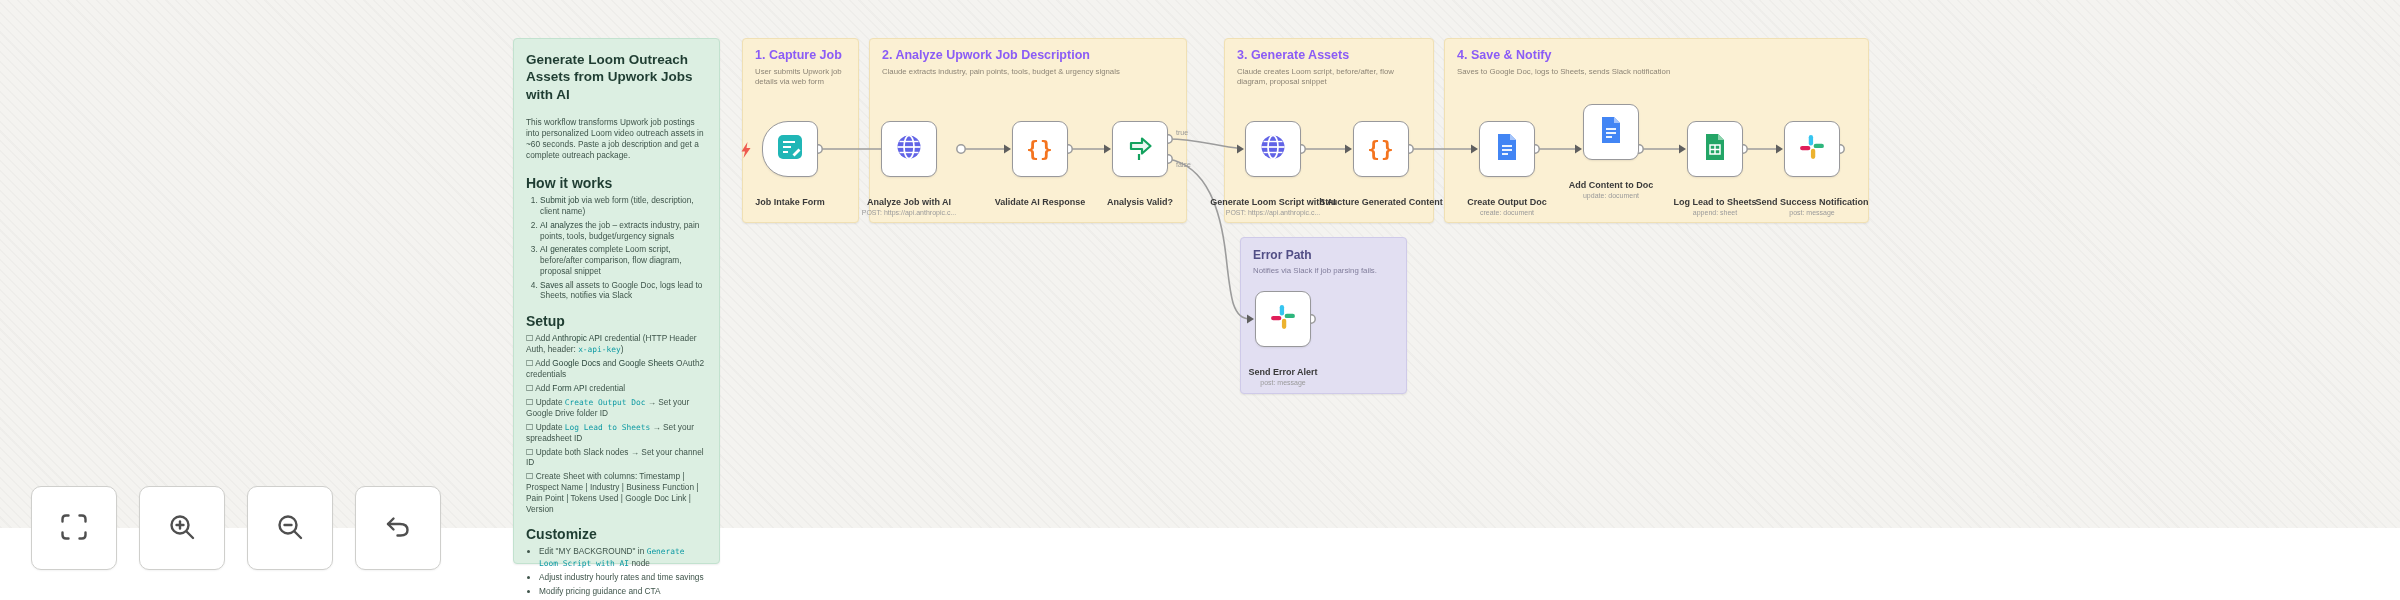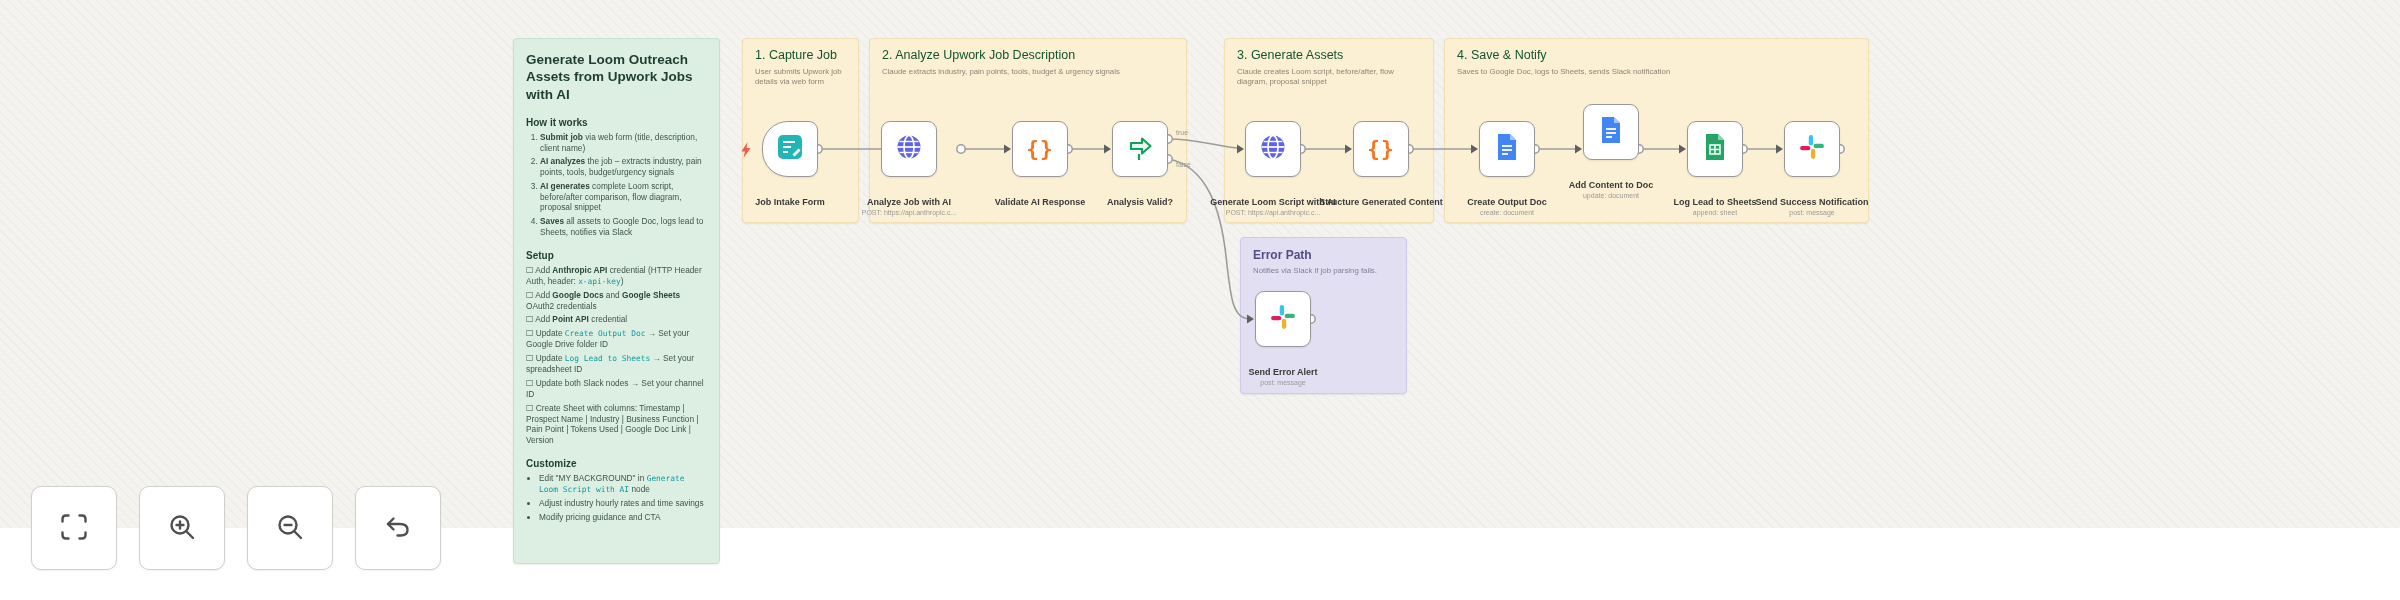--- a/index.html
+++ b/index.html
@@ -9,33 +9,33 @@
     background-image:repeating-linear-gradient(45deg, rgba(0,0,0,0.022) 0 1.5px, transparent 1.5px 7px);padding-left:13px;}
   .note{position:absolute;border-radius:4px;box-sizing:border-box;
     box-shadow:0 1px 2px rgba(0,0,0,.07);}
   
   .overview{left:513px;top:38px;width:207px;height:526px;
     background:var(--note-green,#dcefe2);border:1px solid var(--note-green-border,#c2e2cf);
     padding:12px 12px;color:var(--body-text,#3f554b);}
   .overview h1{margin:0 0 14px 0;font-size:13.5px;line-height:1.28;
     color:var(--heading-text,#1f3d32);font-weight:700;}
   .overview p{margin:0 0 14px 0;font-size:8.3px;line-height:1.34;}
-  .overview h2{margin:12px 0 4px 0;font-size:10px;color:var(--heading-text,#1f3d32);font-weight:700;}
+  .overview h2{margin:12px 0 4px 0;font-size:14px;color:var(--heading-text,#1f3d32);font-weight:700;}
   .overview ol{margin:2px 0 0 0;padding-left:14px;font-size:8.3px;line-height:1.3;}
   .overview ol li{margin-bottom:3px;}
   .plainlist{list-style:none;margin:2px 0 0 0;padding:0;font-size:8.3px;line-height:1.3;}
   .plainlist li{margin-bottom:3px;}
   .overview ul.bullets{margin:2px 0 0 0;padding-left:13px;font-size:8.3px;line-height:1.3;}
   .overview ul.bullets li{margin-bottom:3px;}
-  .sb{font-weight:700;color:#2c473c;}
+  .sb{font-weight:400;color:#2c473c;}
   .sc{font-family:"DejaVu Sans Mono","Liberation Mono",monospace;color:var(--code-text,#0e9aa3);font-size:.95em;}
   
   .section-note{background:var(--note-yellow,#fbf0d3);border:1px solid var(--note-yellow-border,#f0e0b4);
     top:38px;height:185px;padding:10px 12px;}
-  .section-note .stitle{font-size:12.5px;font-weight:400;color:#14532d;line-height:1.1;}
+  .section-note .stitle{font-size:12.5px;font-weight:700;color:#8b5cf6;line-height:1.1;}
   .section-note .ssub{font-size:7.8px;color:#8d8576;margin-top:4px;line-height:1.3;}
   .s1{left:742px;width:117px;} .s2{left:869px;width:318px;}
   .s3{left:1224px;width:210px;} .s4{left:1444px;width:425px;}
   
   .error-note{left:1240px;top:237px;width:167px;height:157px;
     background:var(--note-purple,#e2dff2);border:1px solid var(--note-purple-border,#cfcae9);
     padding:10px 12px;}
   .error-note .stitle{font-size:12px;font-weight:700;color:#514e85;}
   .error-note .ssub{font-size:7.8px;color:#807d9b;margin-top:4px;line-height:1.3;}
   
@@ -60,32 +60,33 @@
     cursor:pointer;padding:0;}
   .ctl-btn svg{stroke:#4f4f4f;fill:none;stroke-width:2.4;stroke-linecap:round;stroke-linejoin:round;}
 </style>
 </head>
 <body>
 
 <div class="canvas">
 
   <div class="note overview">
     <h1>Generate Loom Outreach Assets from Upwork Jobs with AI</h1>
+    <p>This workflow transforms Upwork job postings into personalized Loom video outreach assets in ~60 seconds. Paste a job description and get a complete outreach package.</p>
     <h2>How it works</h2>
     <ol>
       <li><span class="sb">Submit job</span><span> via web form (title, description, client name)</span></li>
       <li><span class="sb">AI analyzes</span><span> the job – extracts industry, pain points, tools, budget/urgency signals</span></li>
       <li><span class="sb">AI generates</span><span> complete Loom script, before/after comparison, flow diagram, proposal snippet</span></li>
       <li><span class="sb">Saves</span><span> all assets to Google Doc, logs lead to Sheets, notifies via Slack</span></li>
     </ol>
     <h2>Setup</h2>
     <ul class="plainlist">
       <li><span>☐ Add </span><span class="sb">Anthropic API</span><span> credential (HTTP Header Auth, header: </span><span class="sc">x-api-key</span><span>)</span></li>
       <li><span>☐ Add </span><span class="sb">Google Docs</span><span> and </span><span class="sb">Google Sheets</span><span> OAuth2 credentials</span></li>
-      <li><span>☐ Add </span><span class="sb">Point API</span><span> credential</span></li>
+      <li><span>☐ Add </span><span class="sb">Form API</span><span> credential</span></li>
       <li><span>☐ Update </span><span class="sc">Create Output Doc</span><span> → Set your Google Drive folder ID</span></li>
       <li><span>☐ Update </span><span class="sc">Log Lead to Sheets</span><span> → Set your spreadsheet ID</span></li>
       <li><span>☐ Update both Slack nodes → Set your channel ID</span></li>
       <li><span>☐ Create Sheet with columns: Timestamp | Prospect Name | Industry | Business Function | Pain Point | Tokens Used | Google Doc Link | Version</span></li>
     </ul>
     <h2>Customize</h2>
     <ul class="bullets">
       <li><span>Edit "MY BACKGROUND" in </span><span class="sc">Generate Loom Script with AI</span><span> node</span></li>
       <li><span>Adjust industry hourly rates and time savings</span></li>
       <li><span>Modify pricing guidance and CTA</span></li>

